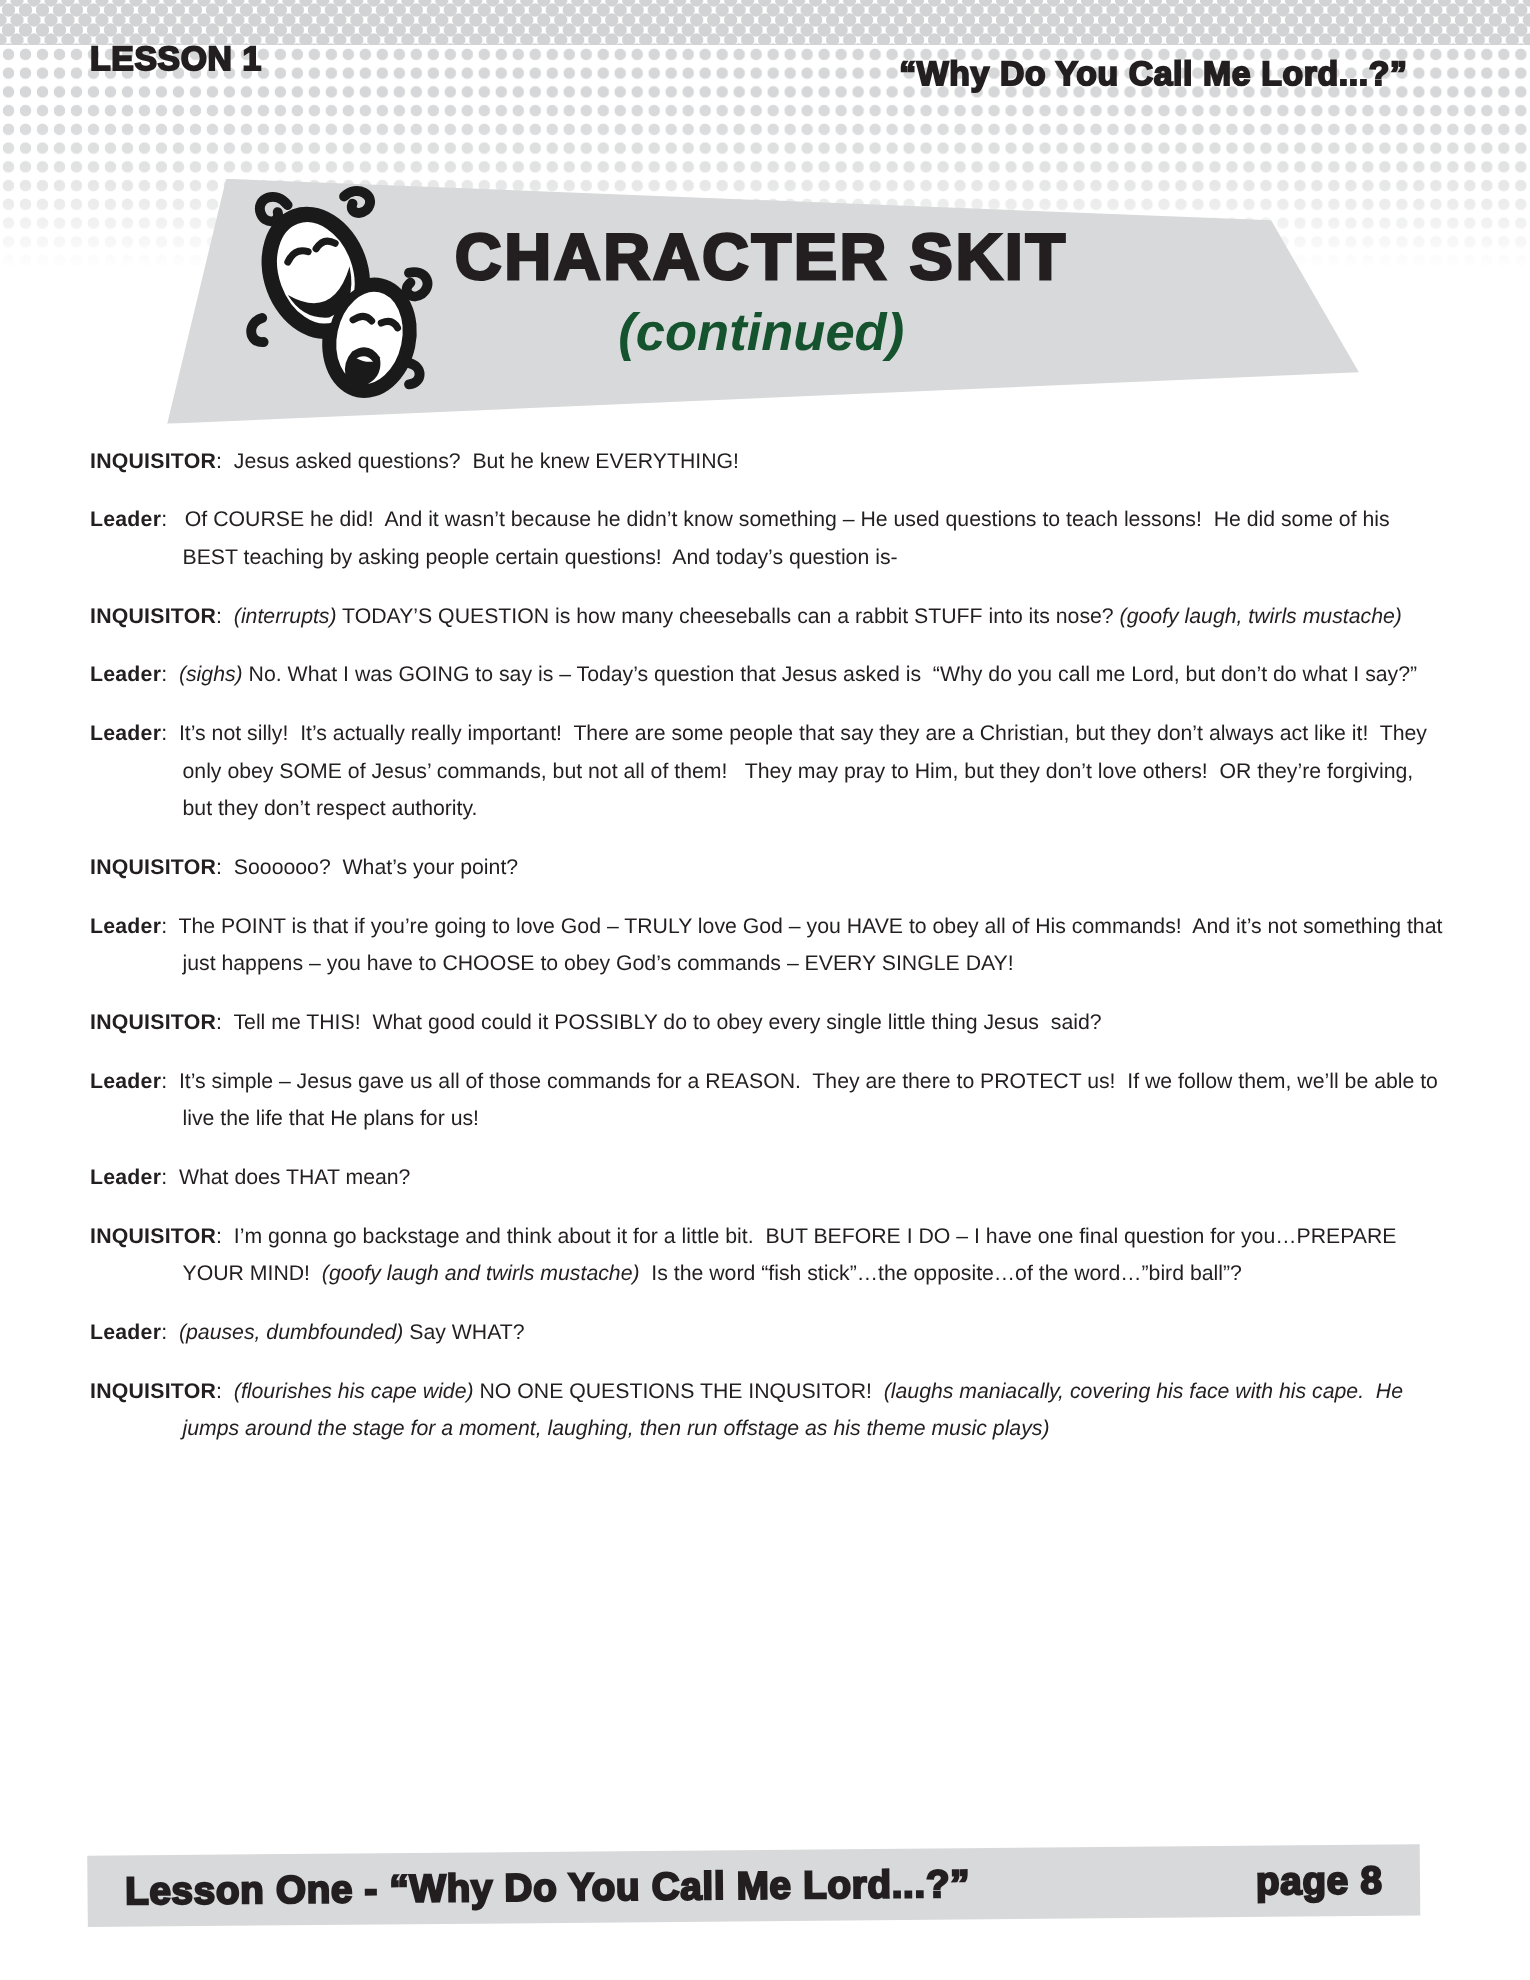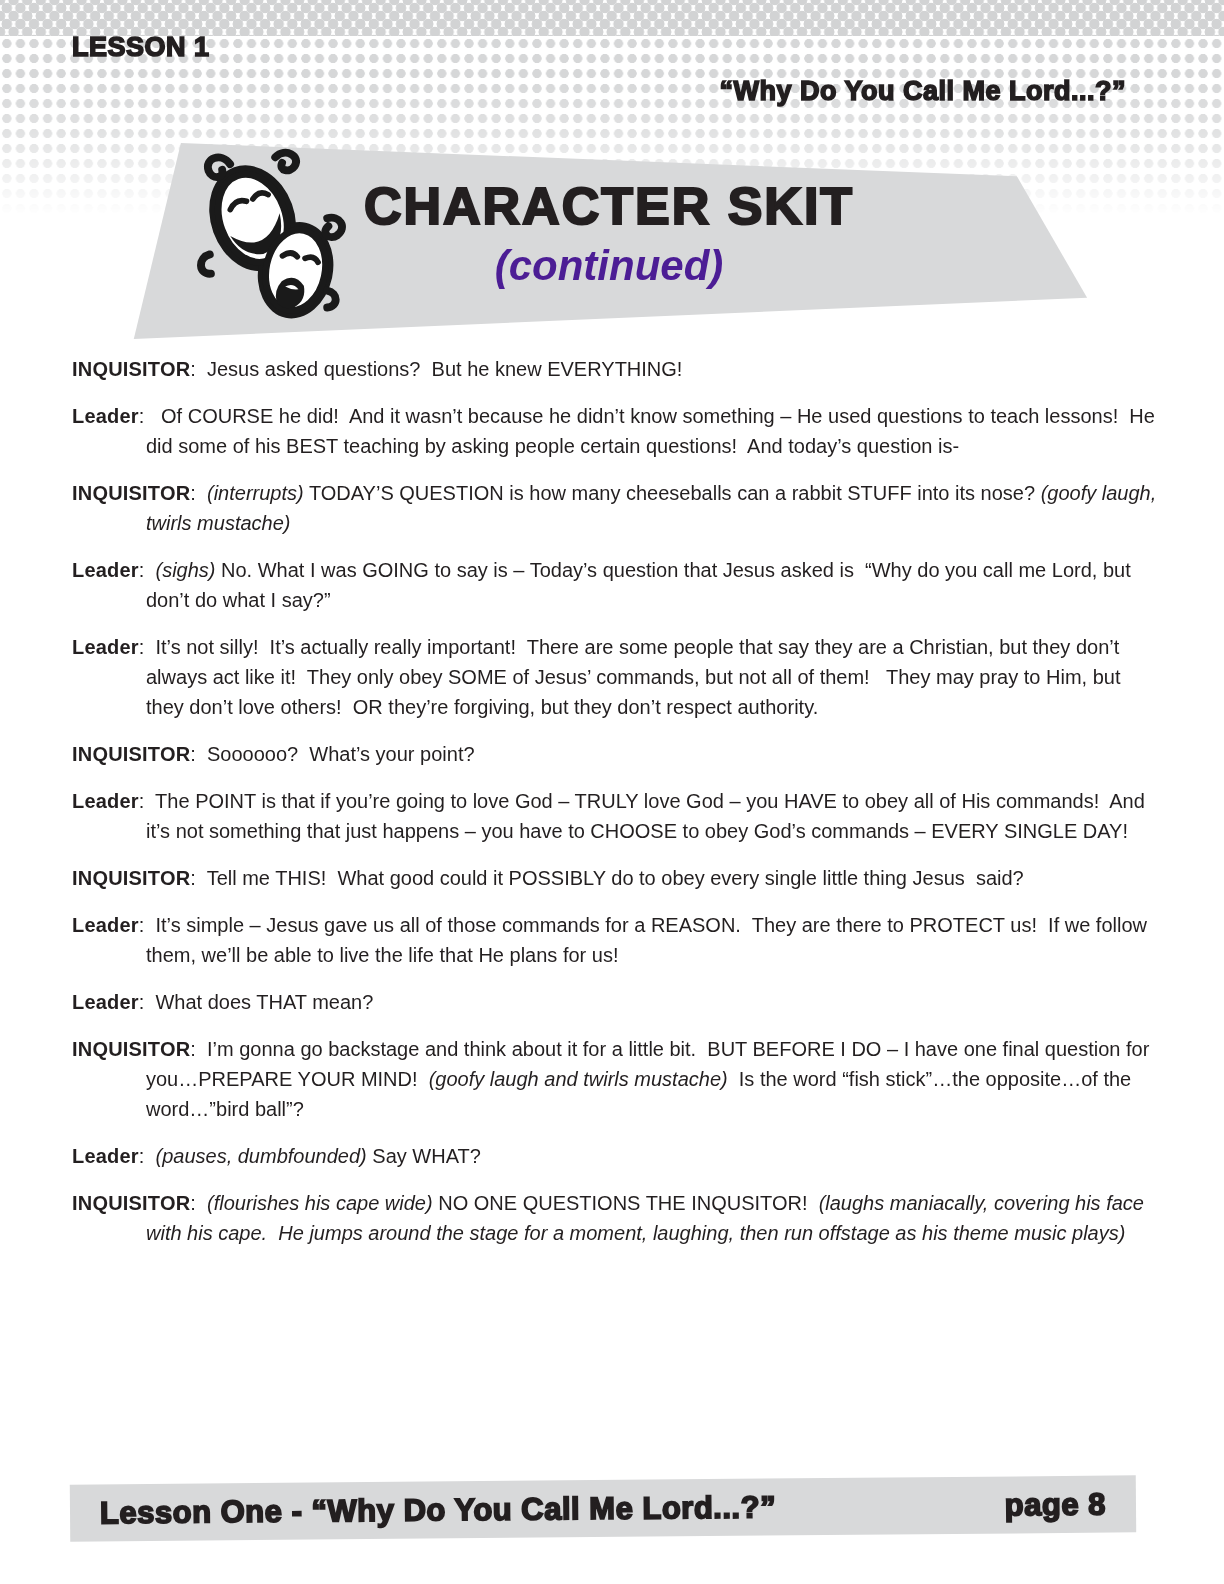--- a/index.html
+++ b/index.html
@@ -36,54 +36,53 @@
     -webkit-text-stroke:1.6px #231f20;
     letter-spacing:.5px;
   }
   .lesson-label{
     position:absolute;left:72px;top:32px;
     font-size:27px;
   }
   .header-title{
     position:absolute;right:98px;top:44px;
     font-size:27px;
-    margin-top:32px;
   }
 
   
   .banner{
     position:absolute;left:128px;top:140px;width:962px;height:206px;
     background:#d8d9da;
     clip-path:polygon(5.5% 1.5%,92.4% 17.6%,99.7% 76.6%,0.6% 96.6%);
   }
   .banner-title{
     position:absolute;left:0;top:36px;width:100%;
     text-align:center;
     font-size:52px;font-weight:900;
     -webkit-text-stroke:2.2px #231f20;
     letter-spacing:2px;
   }
   .banner-sub{
     position:absolute;left:0;top:102px;width:100%;
     text-align:center;
     font-style:italic;
     font-size:42px;font-weight:600;
-    color:#4c1d95;
+    color:#14532d;
   }
   .masks{
     position:absolute;left:64px;top:6px;width:162px;height:192px;
   }
 
   
   .dialog{
     position:absolute;left:72px;top:354px;width:1086px;
   }
   .dialog p{
     margin:0 0 17px 0;
-    font-size:20px;line-height:30px;
+    font-size:17px;line-height:30px;
     padding-left:74px;text-indent:-74px;
     white-space:pre-wrap;
   }
   .speaker{font-weight:800;letter-spacing:.2px;}
   .seg-i{font-style:italic;}
 
   
   .footer-bar{
     position:absolute;left:70px;top:1480px;width:1066px;height:57px;
     background:#d8d9da;

